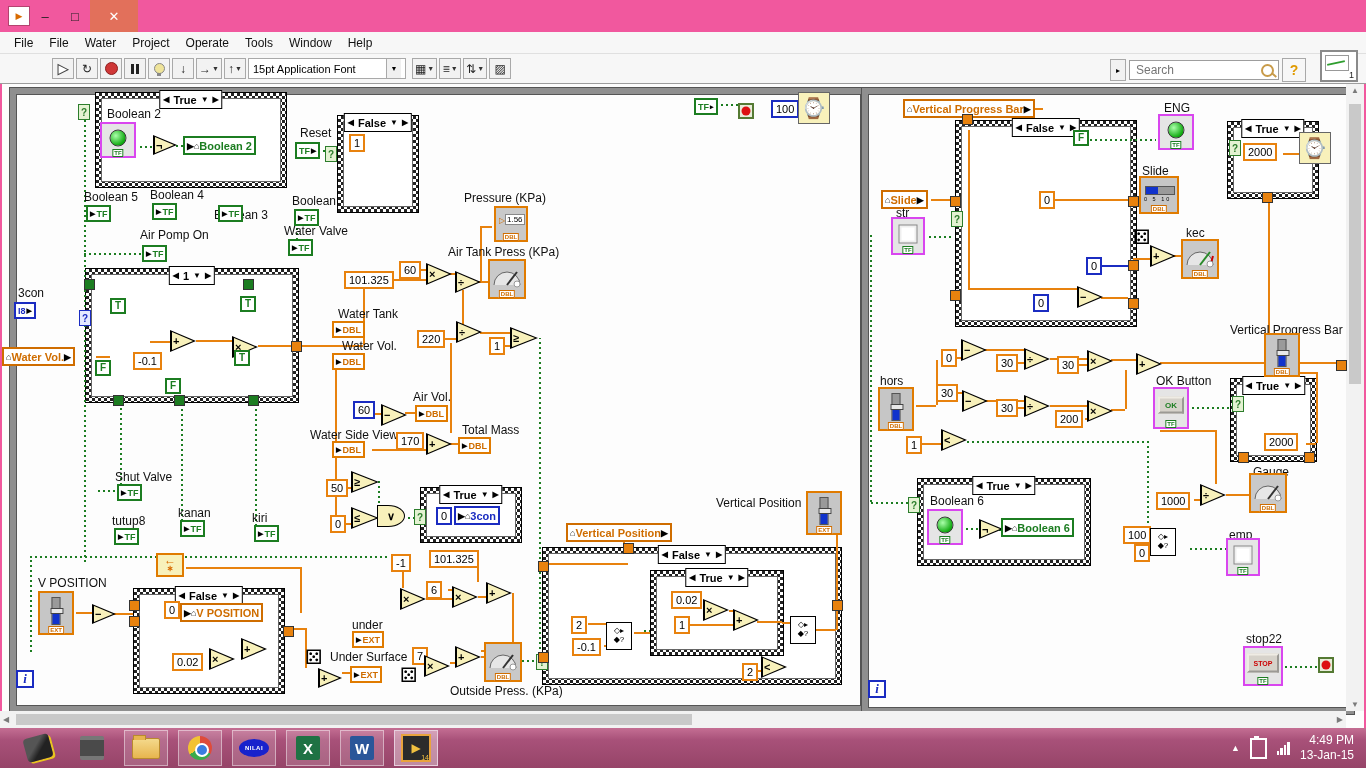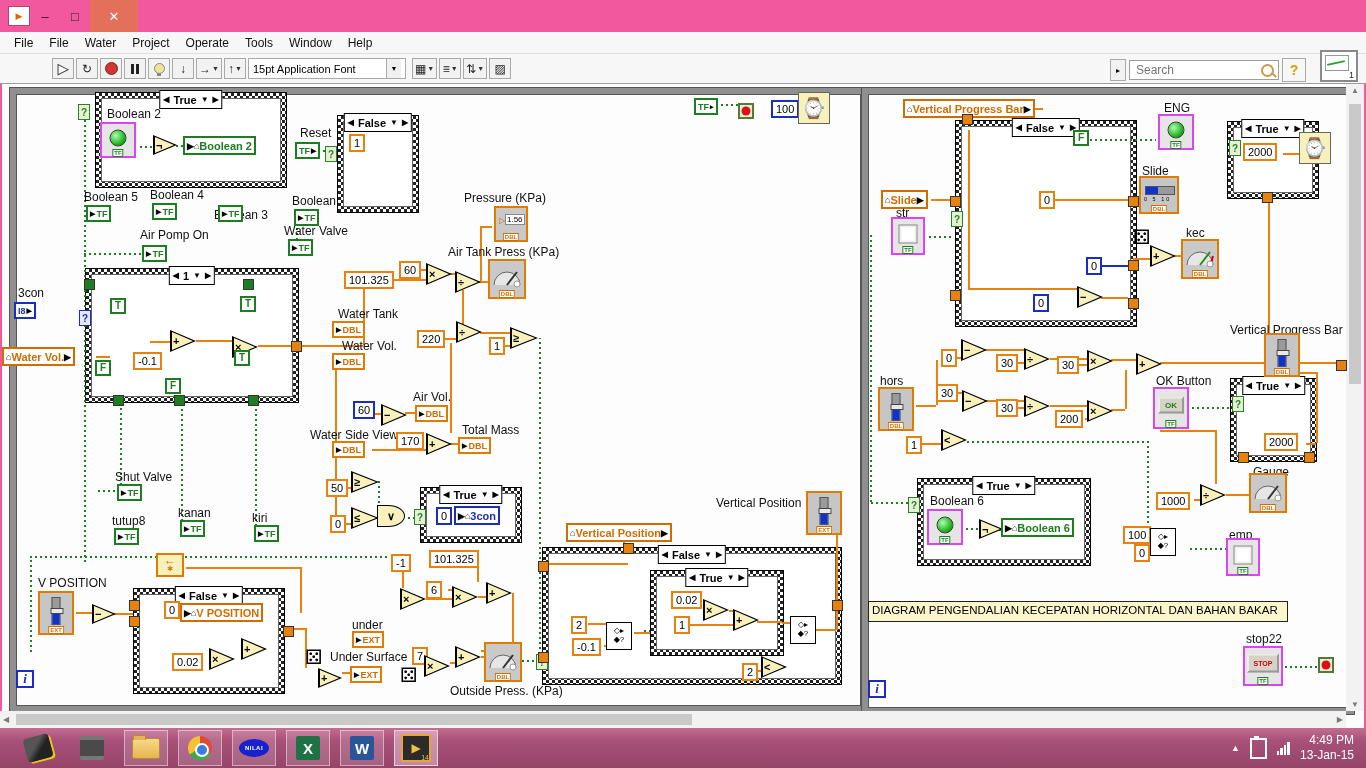--- a/index.html
+++ b/index.html
@@ -967,21 +967,20 @@
     <div class="lv-op" style="position: absolute; left: 979px; top: 435px; width: 24px; height: 20px;">
       <i class="t1"></i>
       <i class="t2"></i>
       <span class="sym">¬</span>
     </div>
     <div class="lv-local tg" style="position: absolute; left: 1001px; top: 434px;">
       <span class="k">▶</span>
       <span class="k">⌂</span>
       <span class="v">Boolean 6</span>
     </div>
-    <div class="lv-comment" style="position: absolute; left: 868px; top: 517px; width: 412px; height: 17px;">DIAGRAM PENGENDALIAN KECEPATAN HORIZONTAL DAN BAHAN BAKAR</div>
     <div class="lv-label" style="position: absolute; left: 1246px; top: 548px;">stop22</div>
     <div class="lv-box lv-led" style="position: absolute; left: 1243px; top: 562px; width: 40px; height: 40px;">
       <span class="lv-btnface" style="width: 28px; height: 15px; font-size: 7px; color: rgb(204, 0, 0);">STOP</span>
       <span class="tab">TF</span>
     </div>
     <div class="lv-box lv-stopterm" style="position: absolute; left: 1318px; top: 573px; width: 16px; height: 16px;">
       <i></i>
     </div>
     <div class="lv-box lv-loopi" style="position: absolute; left: 868px; top: 596px; width: 18px; height: 18px;">i</div>
   </div>

